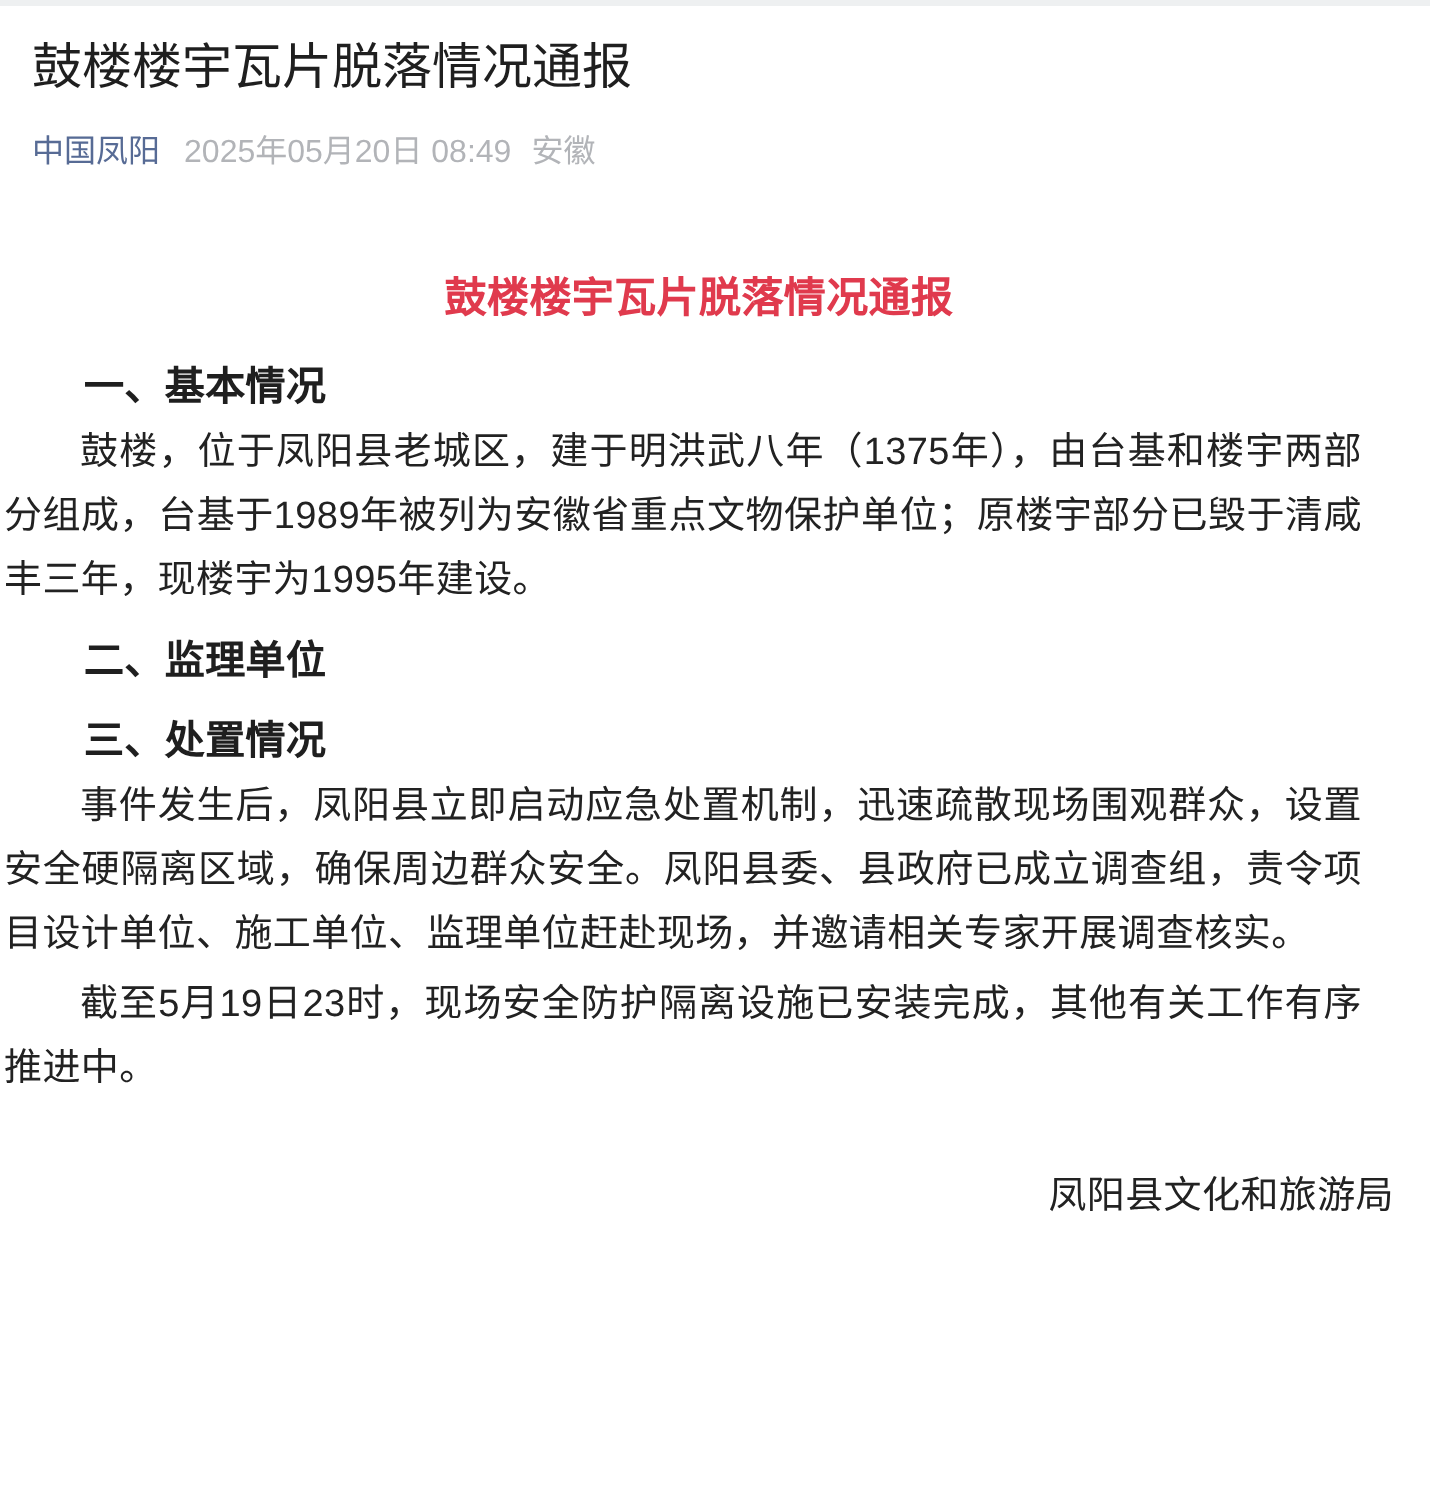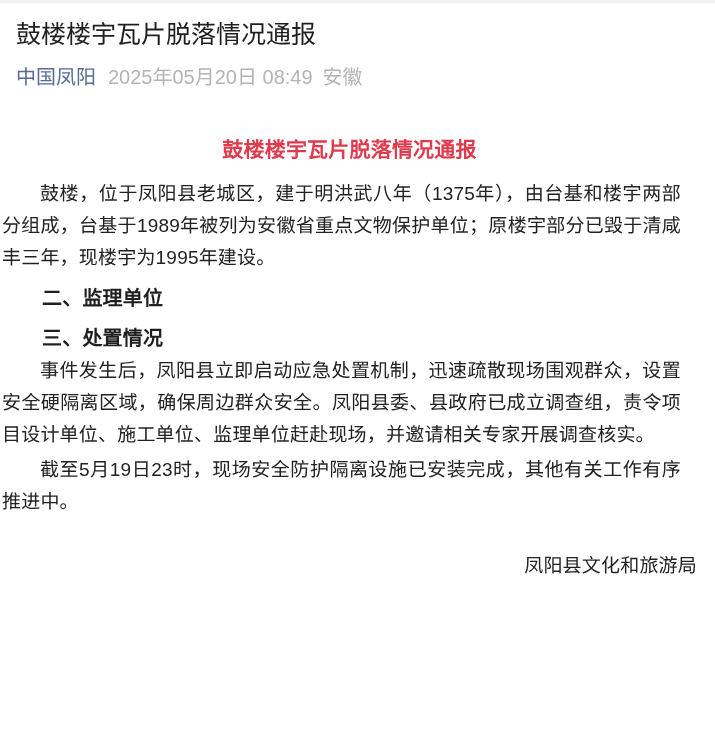--- a/index.html
+++ b/index.html
@@ -19,21 +19,21 @@
     padding: 15px 18px 0 16px;
   }
   .article-title {
     margin: 0 0 15px 0;
     font-size: 25px;
     line-height: 1.3;
     font-weight: 500;
     color: #1f1f1f;
   }
   .meta {
-    font-size: 20px;
+    font-size: 16px;
     line-height: 22px;
     color: #b2b4b8;
     white-space: nowrap;
   }
   .meta .account {
     color: #576b95;
     text-decoration: none;
     margin-right: 12px;
     cursor: pointer;
   }
@@ -82,20 +82,21 @@
   <h1 class="article-title">鼓楼楼宇瓦片脱落情况通报</h1>
   <div class="meta">
     <a class="account">中国凤阳</a><span class="datetime">2025年05月20日 08:49</span><span class="location">安徽</span>
   </div>
 </header>
 
 <main class="content">
 
   <h2 class="notice-heading">鼓楼楼宇瓦片脱落情况通报</h2>
 
+  <h3 class="section-heading">一、基本情况</h3>
   <p class="para">鼓楼，位于凤阳县老城区，建于明洪武八年（1375年），由台基和楼宇两部分组成，台基于1989年被列为安徽省重点文物保护单位；原楼宇部分已毁于清咸丰三年，现楼宇为1995年建设。</p>
 
   <h3 class="section-heading">二、监理单位</h3>
 
   <h3 class="section-heading">三、处置情况</h3>
   <p class="para">事件发生后，凤阳县立即启动应急处置机制，迅速疏散现场围观群众，设置安全硬隔离区域，确保周边群众安全。凤阳县委、县政府已成立调查组，责令项目设计单位、施工单位、监理单位赶赴现场，并邀请相关专家开展调查核实。</p>
   <p class="para">截至5月19日23时，现场安全防护隔离设施已安装完成，其他有关工作有序推进中。</p>
 
   <div class="blank-line"></div>
 

